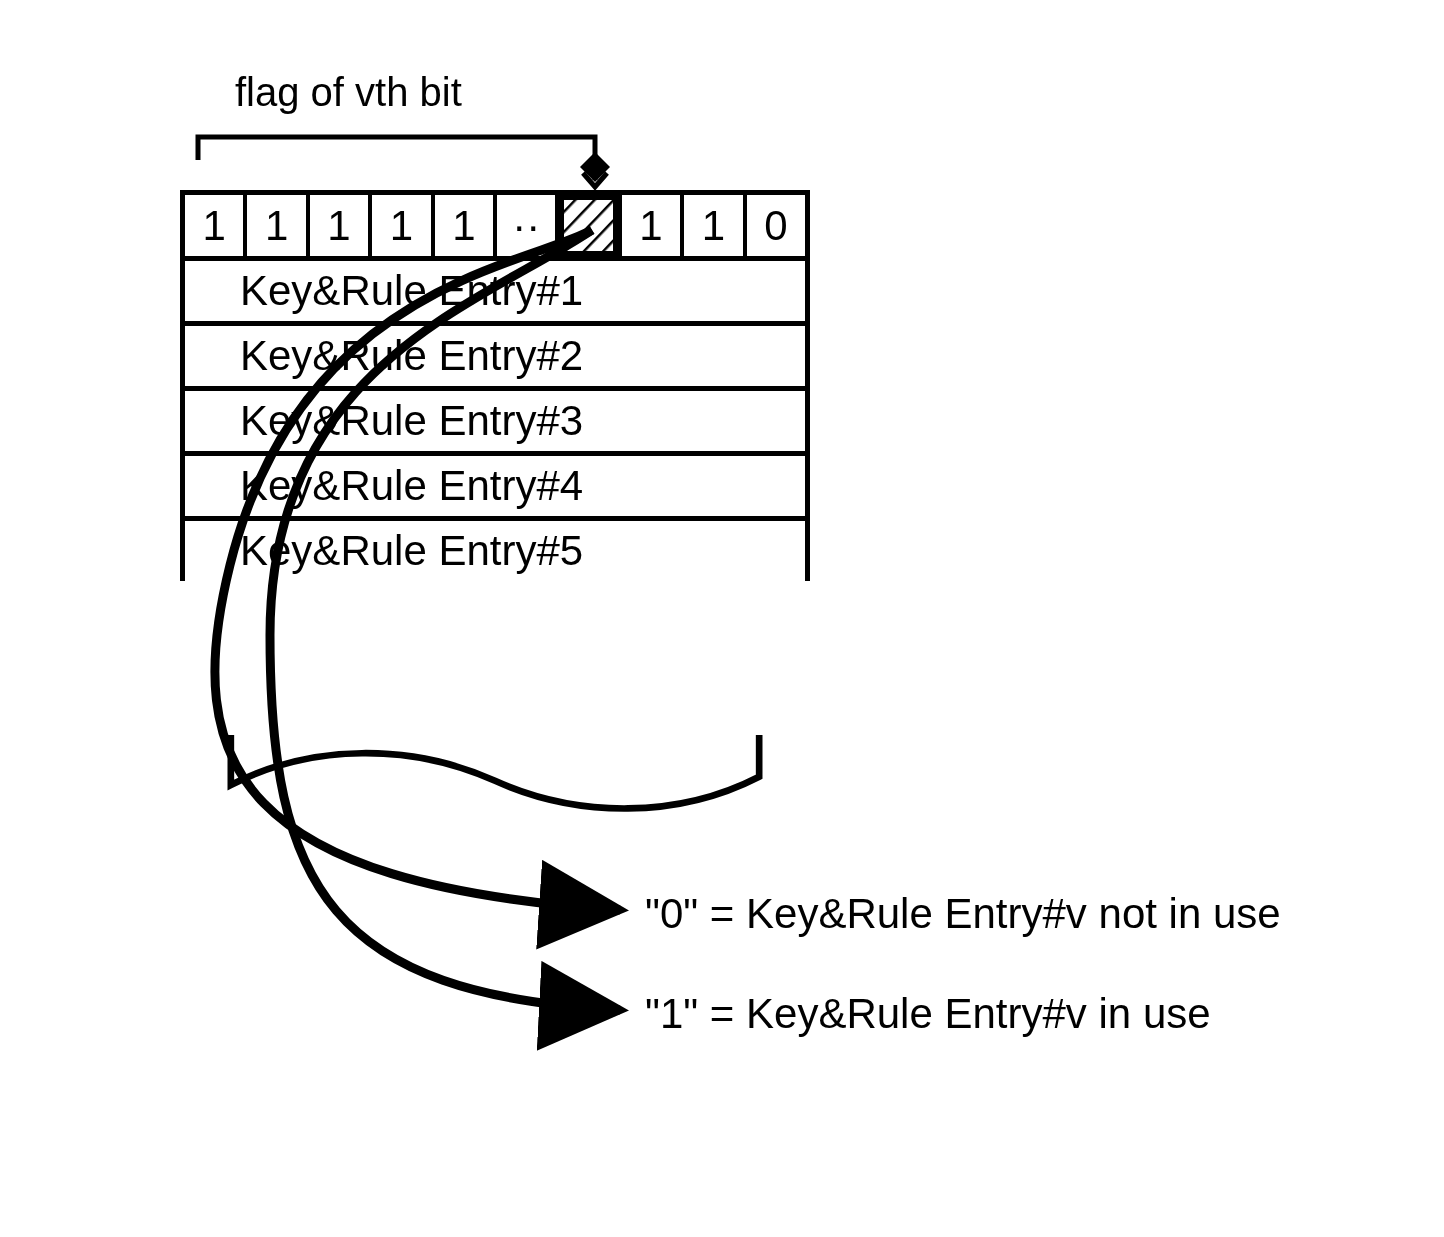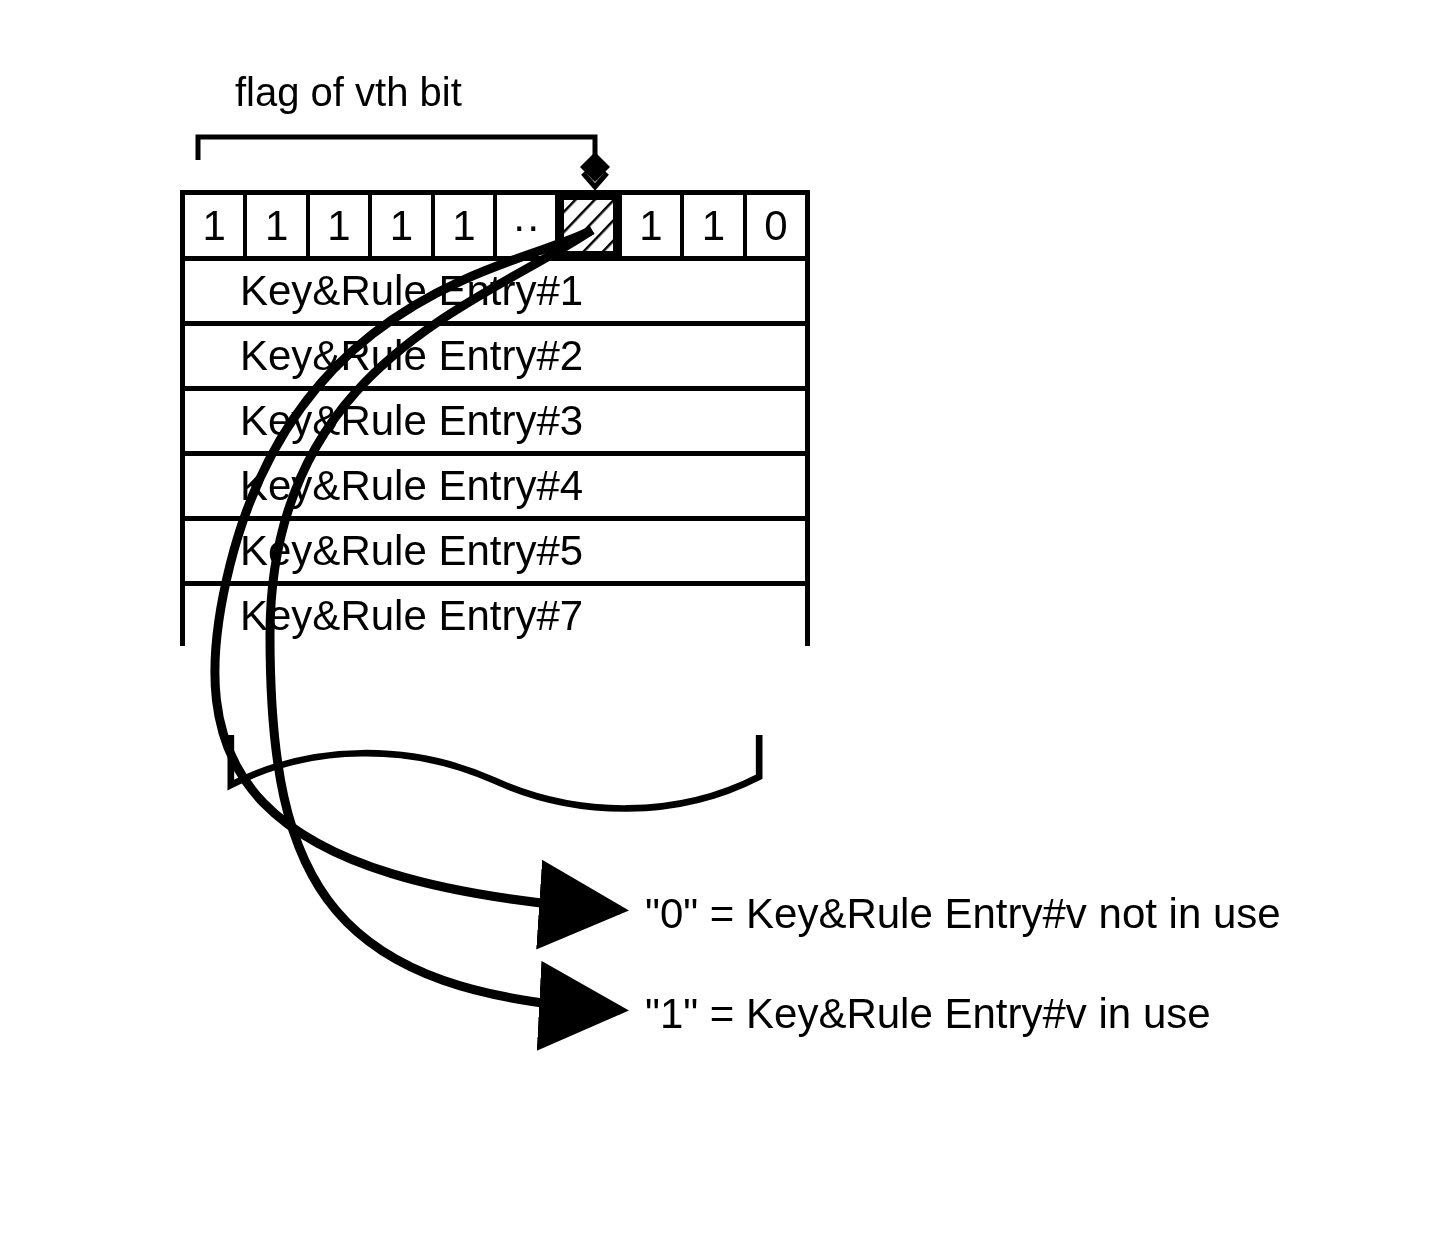--- a/index.html
+++ b/index.html
@@ -148,21 +148,20 @@
       </div>
       <div class="bit">1</div>
       <div class="bit">1</div>
       <div class="bit">0</div>
     </div>
     <div class="entry-row">Key&amp;Rule Entry#1</div>
     <div class="entry-row">Key&amp;Rule Entry#2</div>
     <div class="entry-row">Key&amp;Rule Entry#3</div>
     <div class="entry-row">Key&amp;Rule Entry#4</div>
     <div class="entry-row">Key&amp;Rule Entry#5</div>
-    <div class="entry-row">Key&amp;Rule Entry#7</div>
 
     <svg class="bottom-wave" viewBox="0 0 640 120">
       <path d="M 3 0 L 3 60 C 100 10, 220 10, 320 55 C 420 100, 540 100, 637 50 L 637 0" stroke="#000" stroke-width="8" fill="#fff"></path>
     </svg>
   </div>
 
   <svg class="arrows-svg" viewBox="0 0 1100 940">
     <defs>
       <marker id="arrowhead" markerWidth="12" markerHeight="12" refX="9" refY="5" orient="auto">
         <path d="M 0 0 L 10 5 L 0 10 Z" fill="#000"></path>

